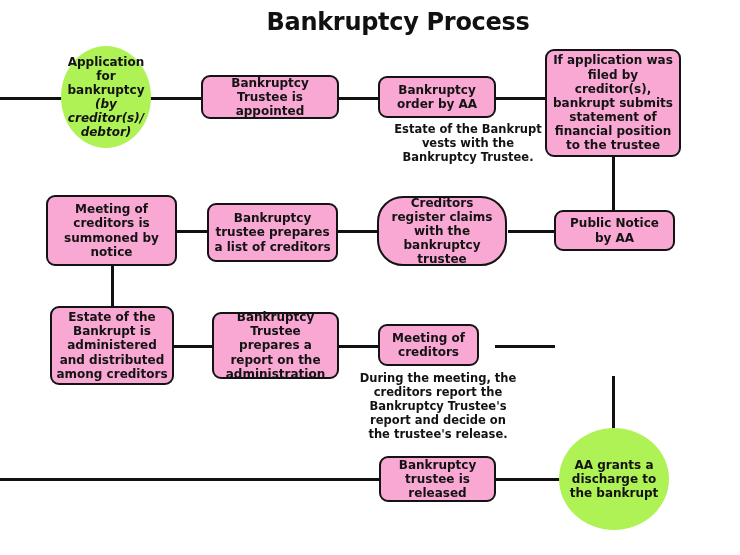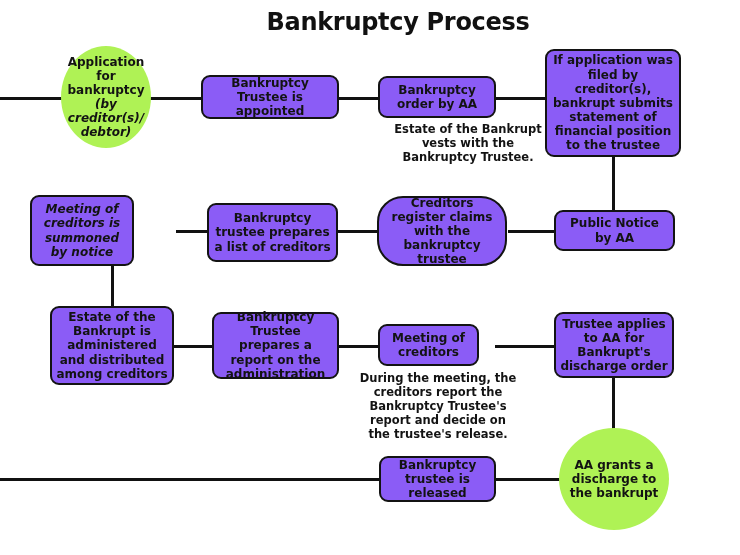--- a/index.html
+++ b/index.html
@@ -46,21 +46,21 @@
     display: flex;
     align-items: center;
     justify-content: center;
     text-align: center;
     color: #131313;
     font-weight: bold;
     line-height: 1.18;
     z-index: 3;
   }
   .node-box {
-    background: #8b5cf6;
+    background: #f9a8d4;
     border: 2.5px solid #131313;
     border-radius: 9px;
     font-size: 12px;
     padding: 3px 4px;
   }
   .node-ellipse {
     background: #AFF255;
     border: none;
     border-radius: 50%;
     font-size: 12px;
@@ -123,29 +123,28 @@
   <div class="node node-box" style="left:545px; top:49px; width:136px; height:108px;">If application was filed by creditor(s), bankrupt submits statement of financial position to the trustee</div>
 
   <div class="caption" style="left:363px; top:122px; width:148px;margin-left:31px;">Estate of the Bankrupt vests with the Bankruptcy Trustee.</div>
 
   <div class="node node-box" style="left:554px; top:210px; width:121px; height:41px;">Public Notice by AA</div>
 
   <div class="node node-box" style="left:377px; top:196px; width:130px; height:70px;border-radius:26px;">Creditors register claims with the bankruptcy trustee</div>
 
   <div class="node node-box" style="left:207px; top:203px; width:131px; height:59px;">Bankruptcy trustee prepares a list of creditors</div>
 
-  <div class="node node-box" style="left:30px; top:195px; width:104px; height:71px;font-style:italic;">Meeting of creditors is summoned by notice</div>
+  <div class="node node-box" style="left:46px; top:195px; width:131px; height:71px;">Meeting of creditors is summoned by notice</div>
 
   <div class="node node-box" style="left:50px; top:306px; width:124px; height:79px;">Estate of the Bankrupt is administered and distributed among creditors</div>
 
   <div class="node node-box" style="left:212px; top:312px; width:127px; height:67px;">Bankruptcy Trustee prepares a report on the administration</div>
 
   <div class="node node-box" style="left:378px; top:324px; width:101px; height:42px;">Meeting of creditors</div>
 
-  <div class="node node-box" style="left:554px; top:312px; width:120px; height:66px;">Trustee applies to AA for Bankrupt's discharge order</div>
 
   <div class="caption" style="left:358px; top:371px; width:160px;">During the meeting, the creditors report the Bankruptcy Trustee's report and decide on the trustee's release.</div>
 
   <div class="node node-ellipse" style="left:559px; top:428px; width:110px; height:102px;">AA grants a discharge to the bankrupt</div>
 
   <div class="node node-box" style="left:379px; top:456px; width:117px; height:46px;">Bankruptcy trustee is released</div>
 
 </div>
 
 </body></html>

